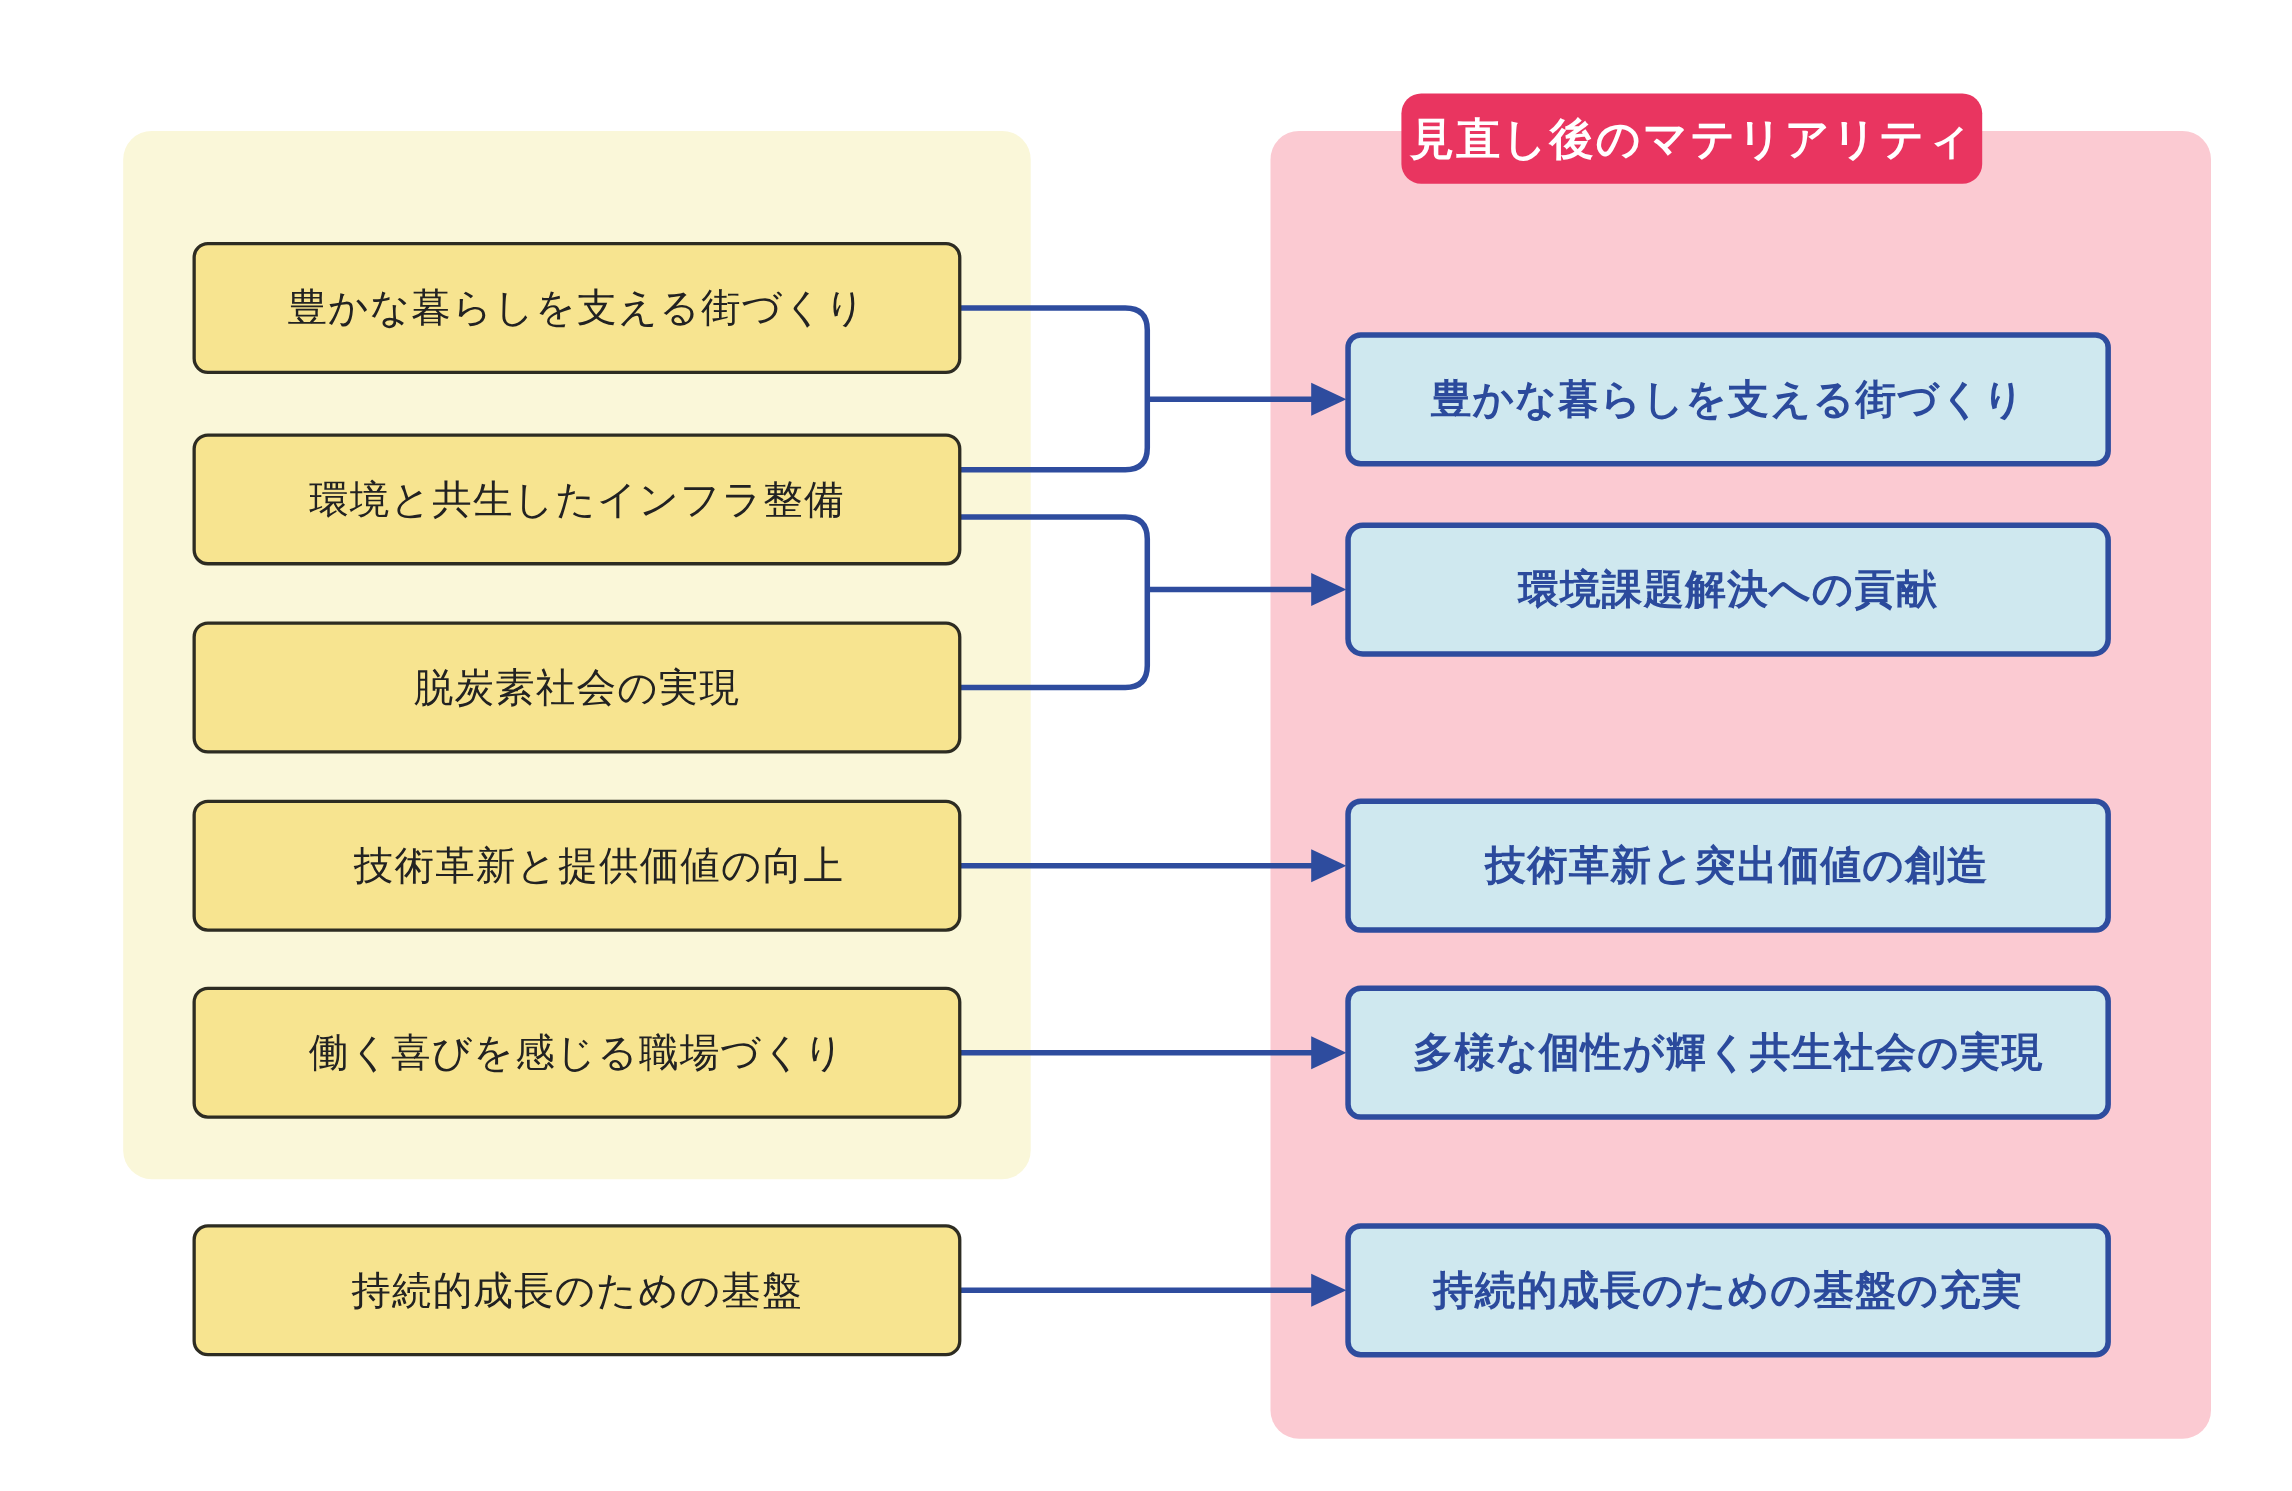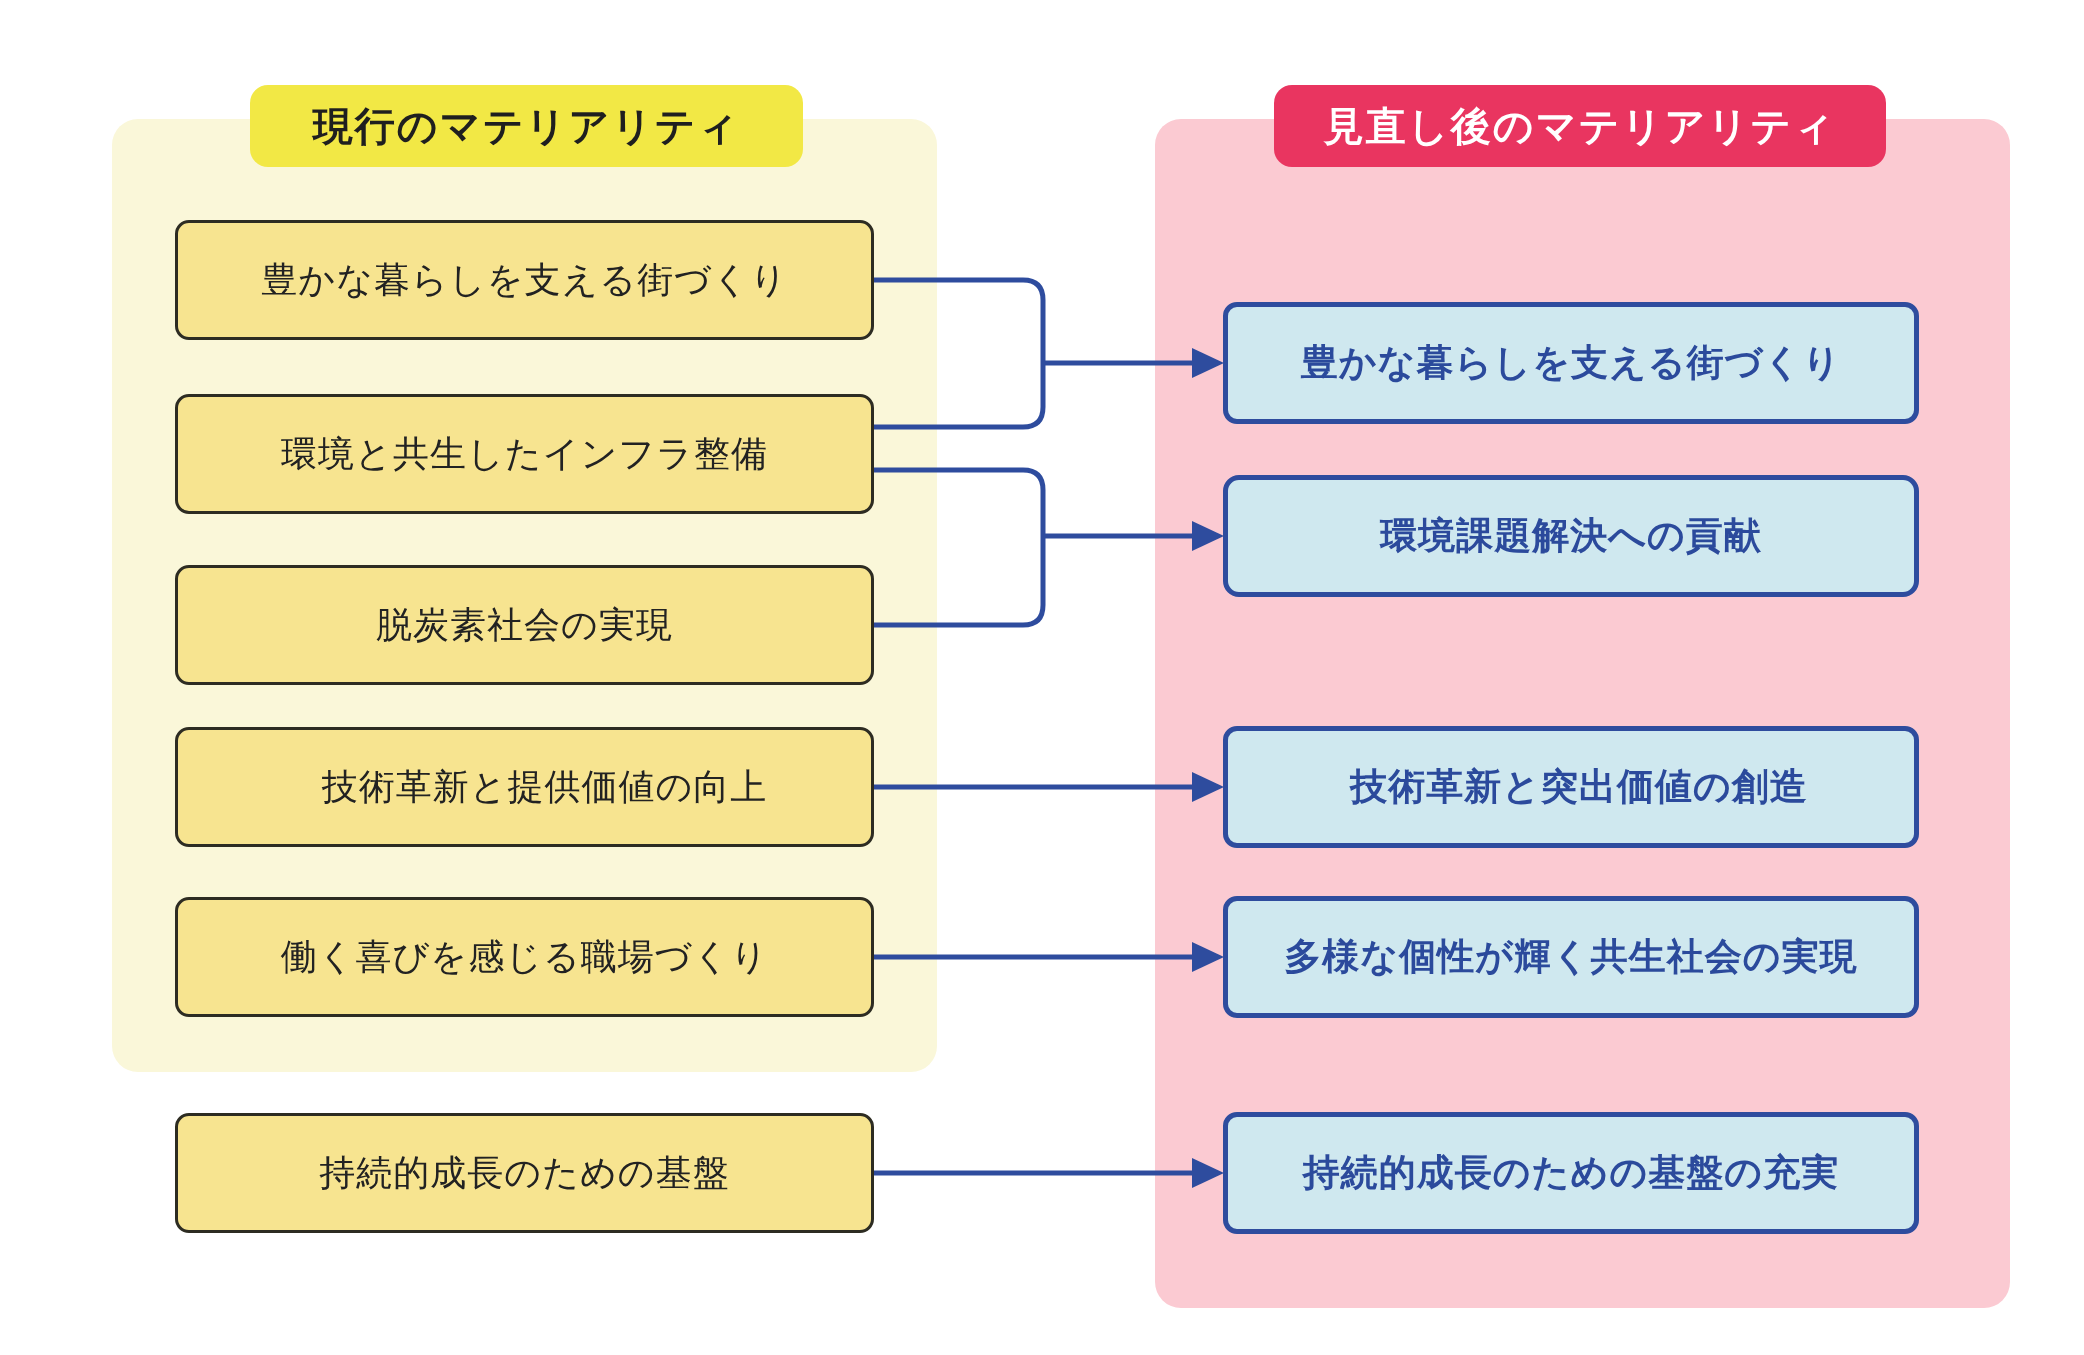--- a/index.html
+++ b/index.html
@@ -12,21 +12,21 @@
   }
   .panel{position:absolute;border-radius:26px;}
   .panel-left{left:112px;top:119px;width:825px;height:953px;background:#faf7d9;}
   .panel-right{left:1155px;top:119px;width:855px;height:1189px;background:#fbcad2;}
   .badge{
     position:absolute;height:82px;border-radius:18px;
     display:flex;align-items:center;justify-content:center;
     font-size:40px;font-weight:bold;letter-spacing:2px;
   }
   .badge-left{left:250px;top:85px;width:553px;background:#f2e845;color:#1f1f1f;}
-  .badge-right{left:1274px;top:85px;width:612px;background:#e93560;color:#ffffff;}
+  .badge-right{left:1274px;top:85px;width:528px;background:#e93560;color:#ffffff;}
   .lbox{
     position:absolute;left:175px;width:699px;height:120px;
     box-sizing:border-box;background:#f7e490;border:3px solid #2d2c22;border-radius:14px;
     display:flex;align-items:center;justify-content:center;
     font-size:36px;color:#222222;letter-spacing:1px;
   }
   .rbox{
     position:absolute;left:1223px;width:696px;height:122px;
     box-sizing:border-box;background:#cfe8ef;border:5px solid #2e4c9e;border-radius:14px;
     display:flex;align-items:center;justify-content:center;
@@ -61,21 +61,20 @@
     </g>
     <g fill="#2e4c9e" stroke="none">
       <polygon points="1192,348 1192,378 1224,363"></polygon>
       <polygon points="1192,521 1192,551 1224,536"></polygon>
       <polygon points="1192,772 1192,802 1224,787"></polygon>
       <polygon points="1192,942 1192,972 1224,957"></polygon>
       <polygon points="1192,1158 1192,1188 1224,1173"></polygon>
     </g>
   </svg>
 
-  <div class="badge badge-left">現行のマテリアリティ</div>
   <div class="badge badge-right">見直し後のマテリアリティ</div>
 
   <div class="lbox lbox1">豊かな暮らしを支える街づくり</div>
   <div class="lbox lbox2">環境と共生したインフラ整備</div>
   <div class="lbox lbox3">脱炭素社会の実現</div>
   <div class="lbox lbox4">技術革新と提供価値の向上</div>
   <div class="lbox lbox5">働く喜びを感じる職場づくり</div>
   <div class="lbox lbox6">持続的成長のための基盤</div>
 
   <div class="rbox rbox1">豊かな暮らしを支える街づくり</div>

